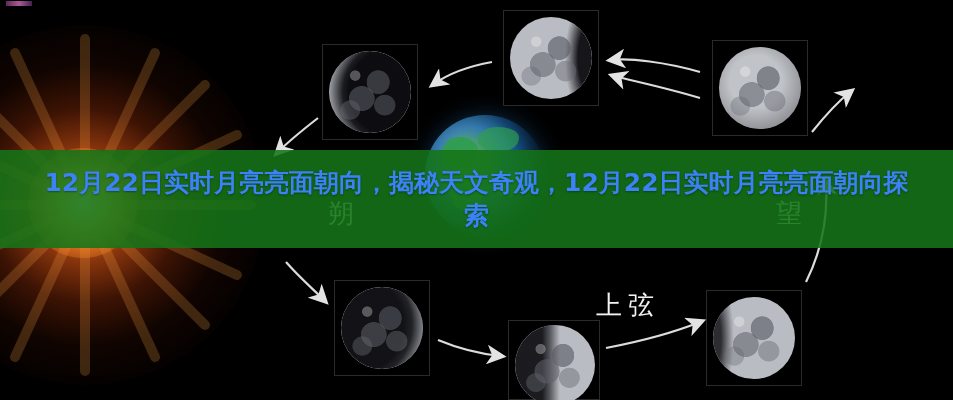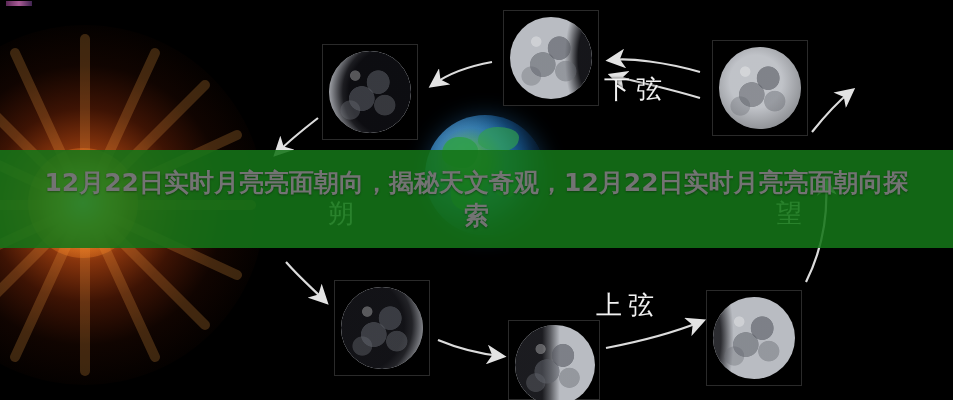--- a/index.html
+++ b/index.html
@@ -134,21 +134,21 @@
     height: 98px;
     background: rgba(20,116,24,0.88);
     display: flex;
     align-items: center;
     justify-content: center;
     box-sizing: border-box;
   }
   .banner-text {
     width: 880px;
     text-align: center;
-    color: #737373;
+    color: #3b82f6;
     font-size: 25px;
     font-weight: bold;
     line-height: 1.32;
     font-family: "DejaVu Sans", "Liberation Sans", sans-serif;
     text-shadow: 0 1px 2px rgba(0,0,0,.35);
   }
 
   .corner-artifact {
     position: absolute;
     left: 6px;
@@ -251,21 +251,20 @@
       <path d="M438,340 C462,350 482,354 500,356"></path>
 
       <path d="M606,348 C648,340 680,330 700,322"></path>
 
       <path d="M806,282 C822,250 828,215 826,182"></path>
 
       <path d="M812,132 C828,112 840,100 850,92"></path>
     </g>
   </svg>
 
-  <div class="phase-label" style="left:604px;top:72px;">下弦</div>
 
   <div class="phase-label" style="left:776px;top:196px;color:#bfe0bf;">望</div>
 
   <div class="phase-label" style="left:596px;top:288px;">上弦</div>
 
   <div class="phase-label" style="left:328px;top:196px;color:#bfe0bf;">朔</div>
 
   <div class="banner">
     <div class="banner-text">12月22日实时月亮亮面朝向，揭秘天文奇观，12月22日实时月亮亮面朝向探索</div>
   </div>

